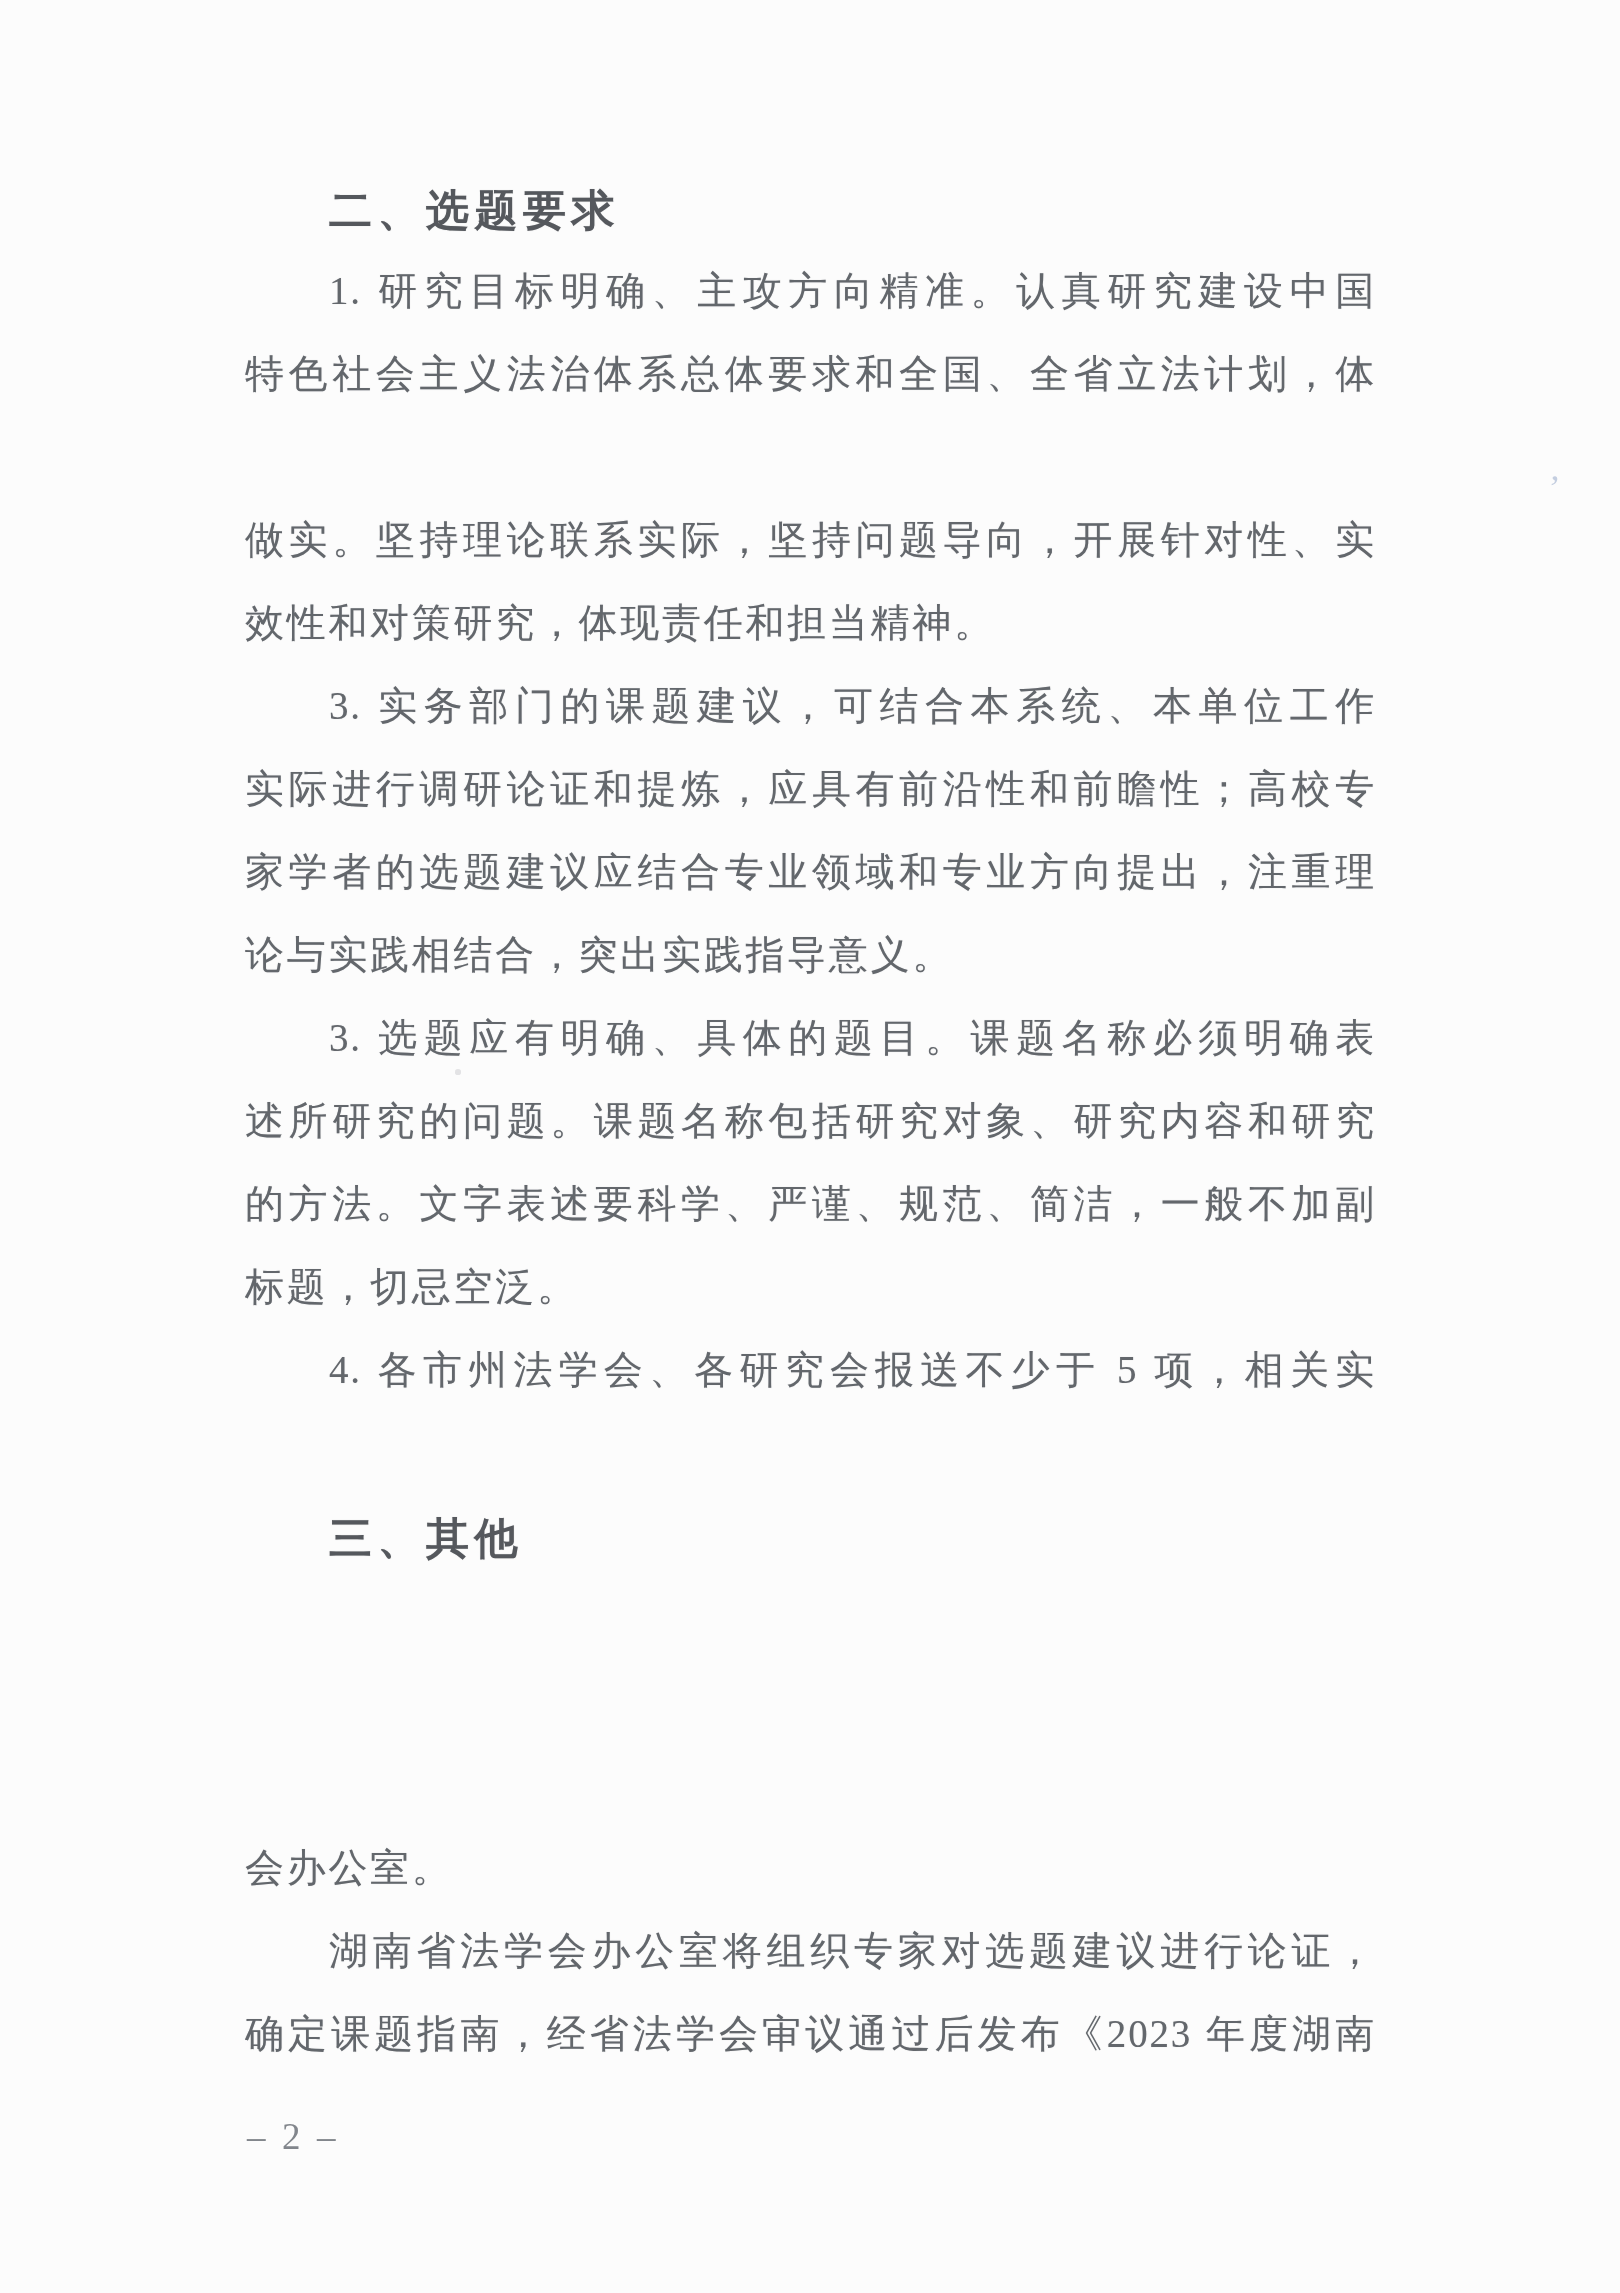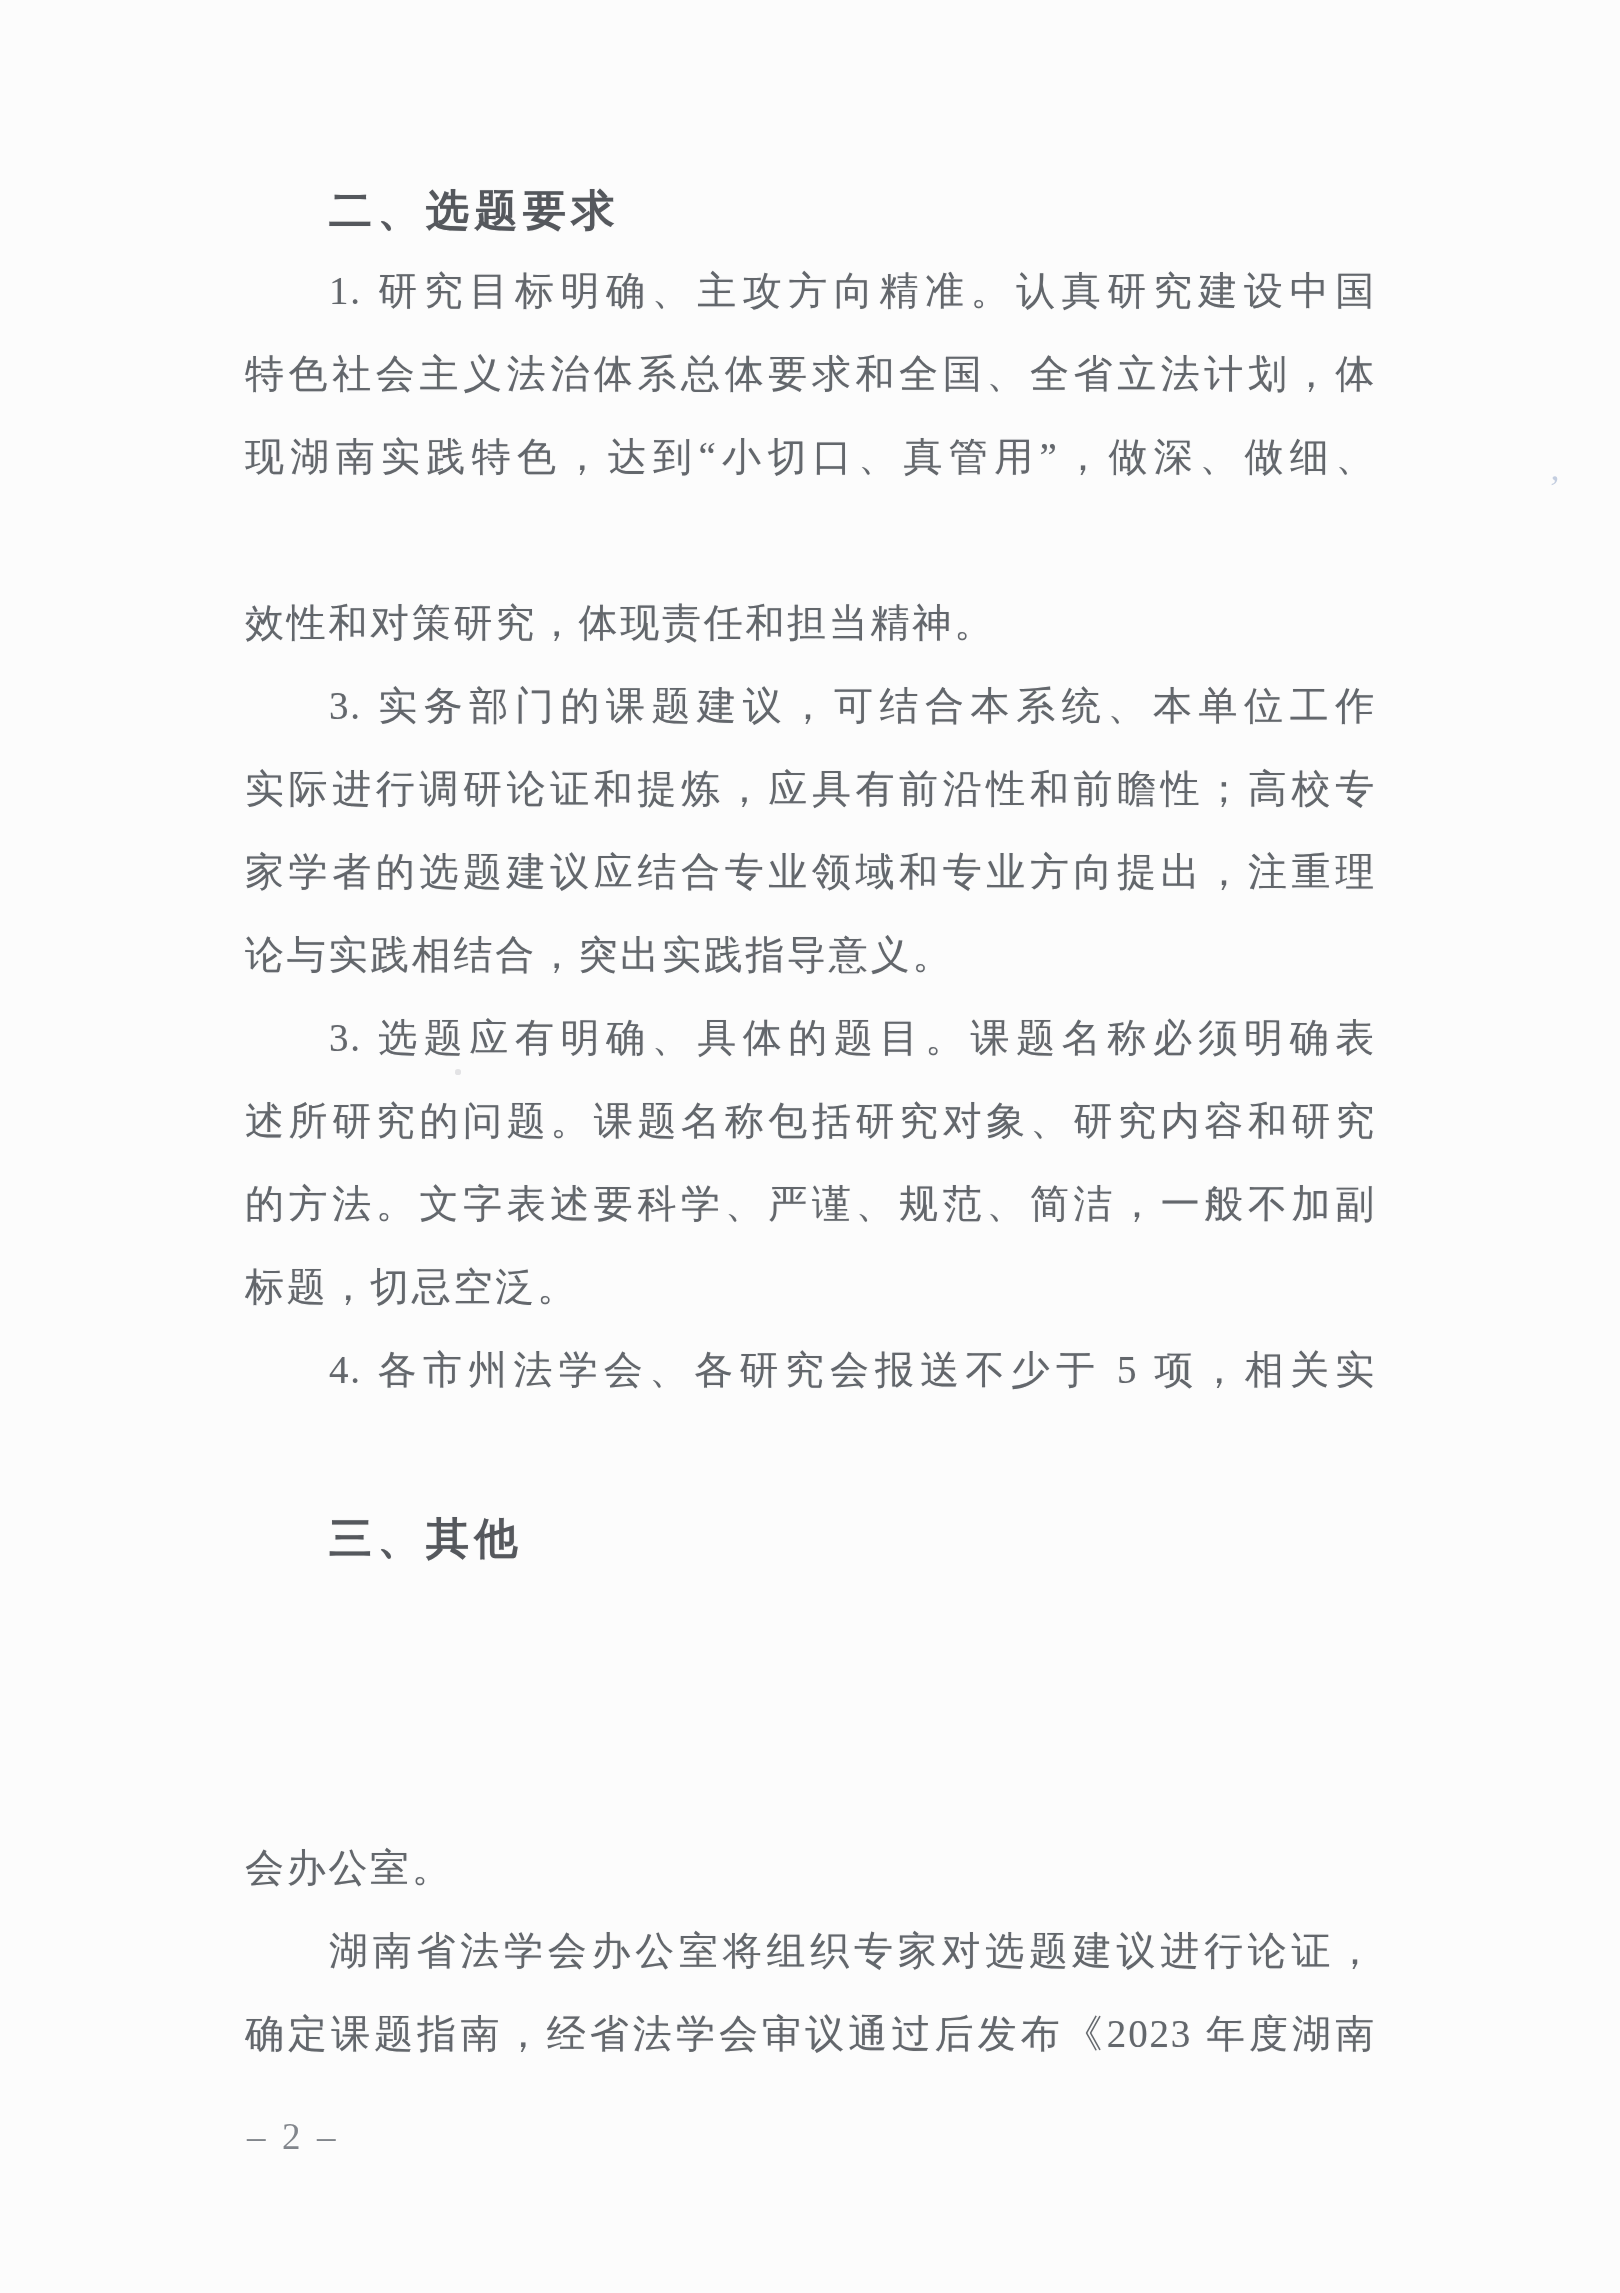--- a/index.html
+++ b/index.html
@@ -85,21 +85,21 @@
 </style>
 </head>
 <body>
 
 <div class="page">
 
   <div class="line heading indent" style="--i:0">二、选题要求</div>
 
   <div class="line indent j" style="--i:1">1. 研究目标明确、主攻方向精准。认真研究建设中国</div>
   <div class="line j" style="--i:2">特色社会主义法治体系总体要求和全国、全省立法计划，体</div>
-  <div class="line j" style="--i:3">现湖南实践特色，达到“小切口、真管用”，做深、做细、</div>
+  <div class="line j" style="--i:4">做实。坚持理论联系实际，坚持问题导向，开展针对性、实</div>
   <div class="line" style="--i:5">效性和对策研究，体现责任和担当精神。</div>
 
   <div class="line indent j" style="--i:6">3. 实务部门的课题建议，可结合本系统、本单位工作</div>
   <div class="line j" style="--i:7">实际进行调研论证和提炼，应具有前沿性和前瞻性；高校专</div>
   <div class="line j" style="--i:8">家学者的选题建议应结合专业领域和专业方向提出，注重理</div>
   <div class="line" style="--i:9">论与实践相结合，突出实践指导意义。</div>
 
   <div class="line indent j" style="--i:10">3. 选题应有明确、具体的题目。课题名称必须明确表</div>
   <div class="line j" style="--i:11">述所研究的问题。课题名称包括研究对象、研究内容和研究</div>
   <div class="line j" style="--i:12">的方法。文字表述要科学、严谨、规范、简洁，一般不加副</div>

